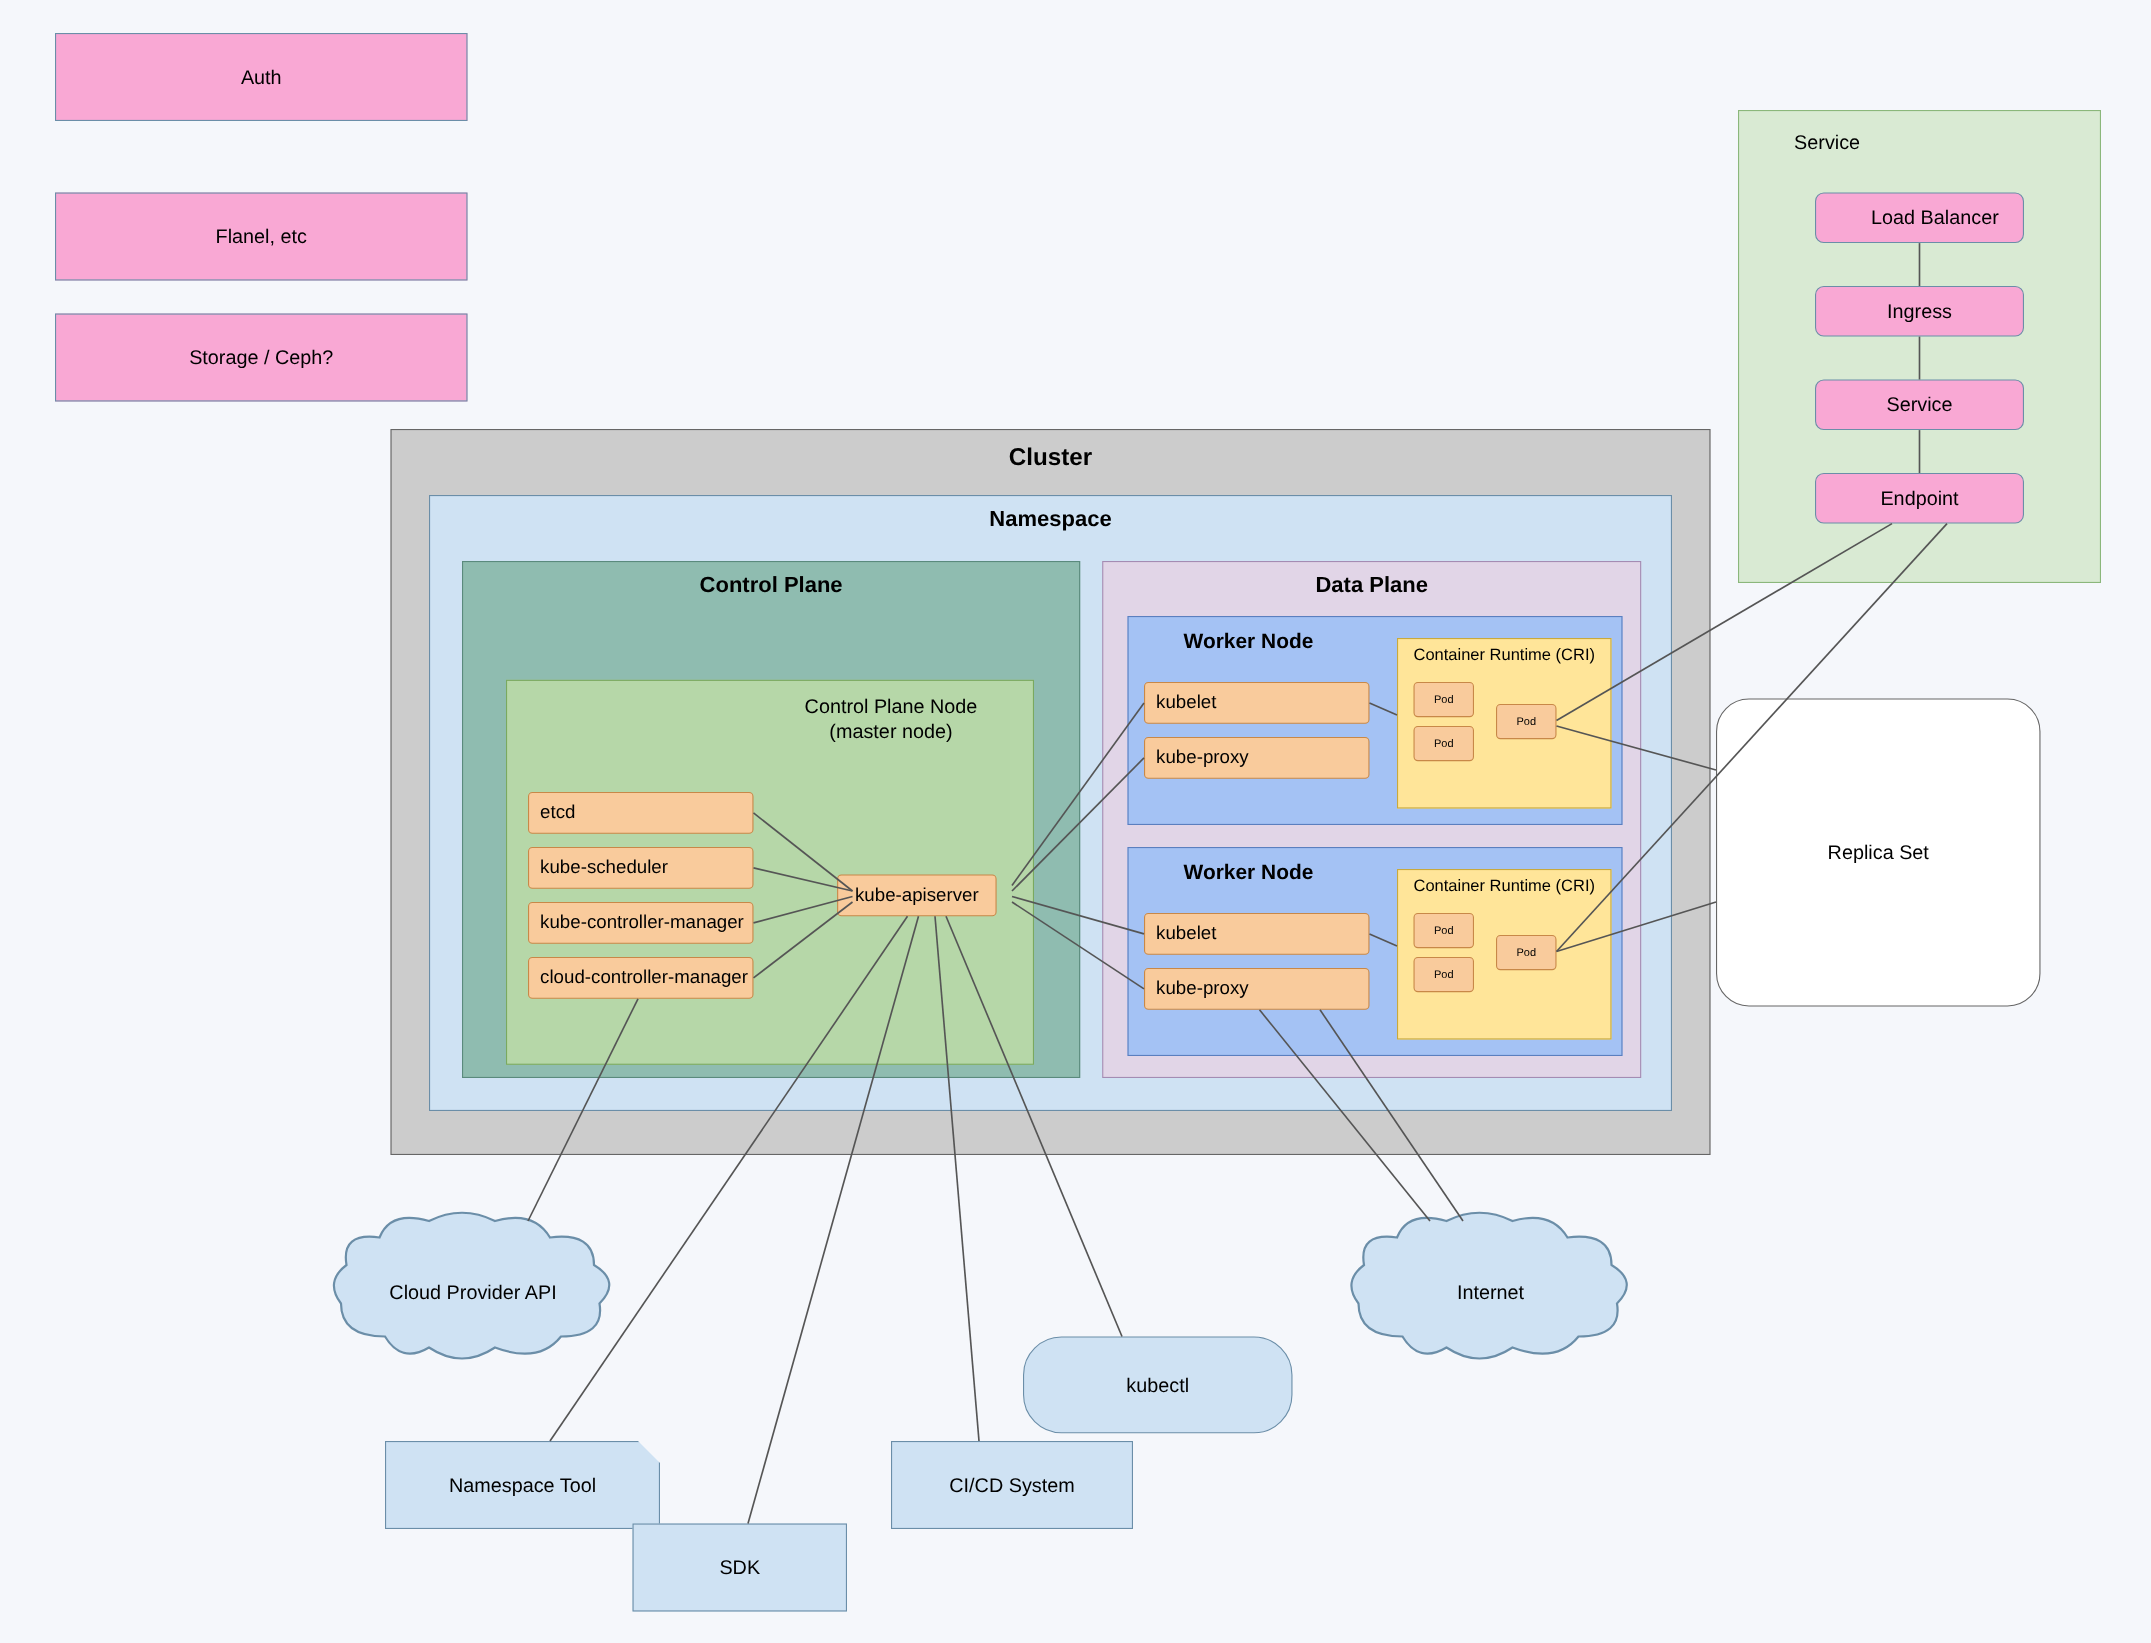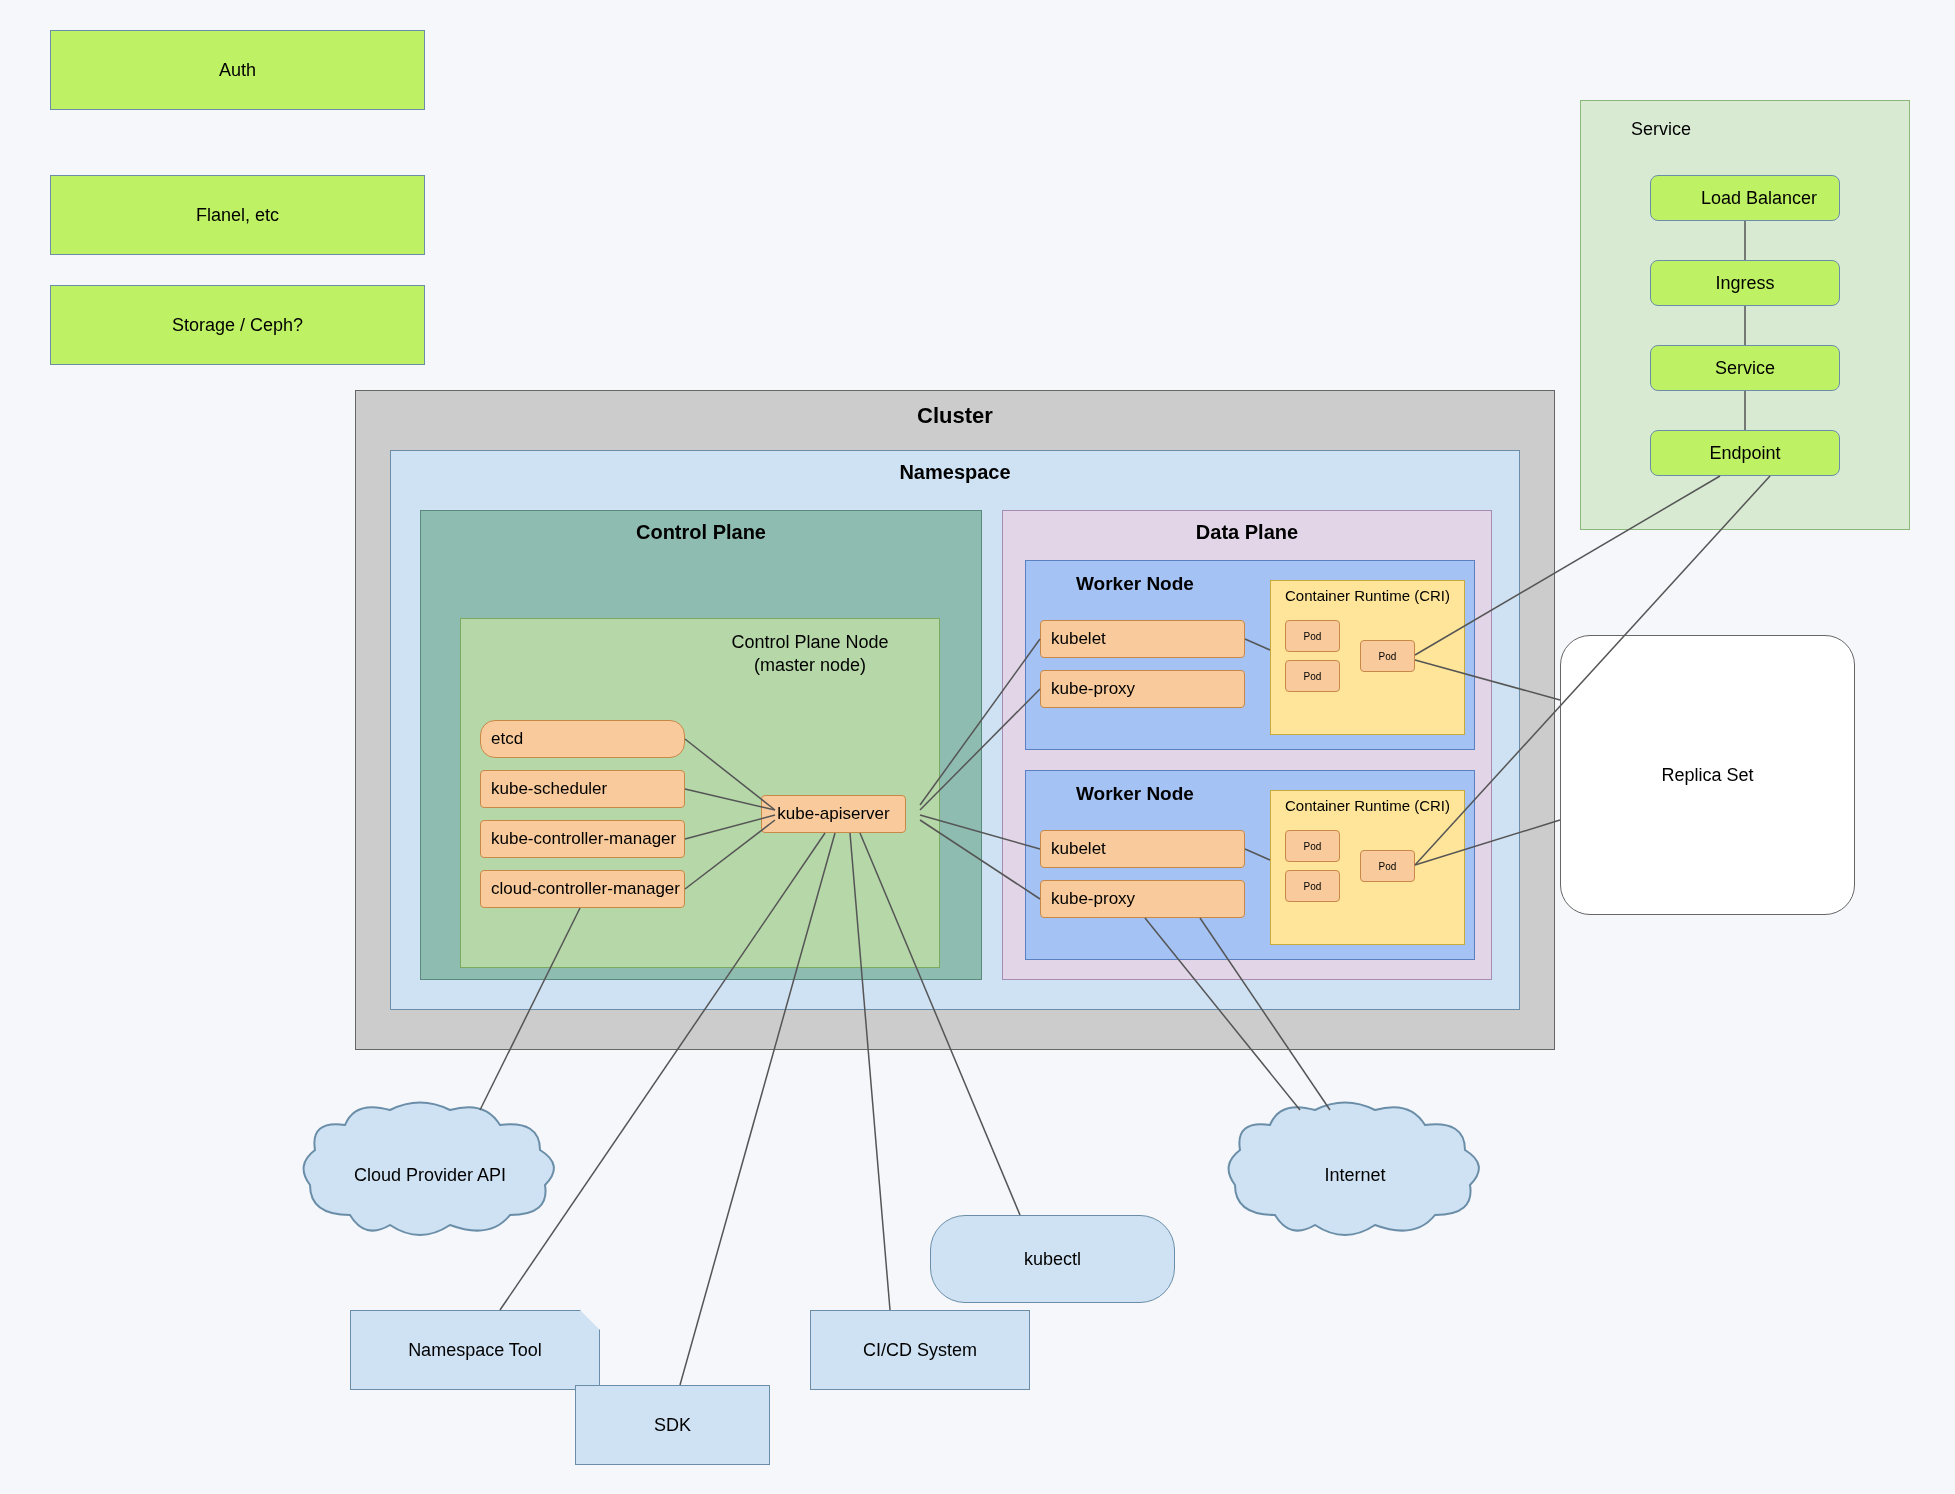--- a/index.html
+++ b/index.html
@@ -1,18 +1,18 @@
 <!DOCTYPE html>
 <html><head>
 <meta charset="utf-8">
 <style>
 html,body{margin:0;padding:0;font-family:Helvetica,Arial,sans-serif;background:#f5f7fb;}
 #stage{position:relative;width:1955px;height:1494px;background:#f5f7fb;}
 .box{position:absolute;box-sizing:border-box;border:1px solid #666;font-size:18px;}
-.smallbox{position:absolute;box-sizing:border-box;background:#bef264;border:1px solid #6b8ea8;font-size:18px;display:flex;align-items:center;justify-content:center;border-radius:8px;}
+.smallbox{position:absolute;box-sizing:border-box;background:#f9a8d4;border:1px solid #6b8ea8;font-size:18px;display:flex;align-items:center;justify-content:center;border-radius:8px;}
 .orangebox{position:absolute;box-sizing:border-box;background:#f9cb9c;border:1px solid #c88848;font-size:17px;display:flex;align-items:center;padding-left:10px;border-radius:4px;}
 .podbox{position:absolute;box-sizing:border-box;background:#f9cb9c;border:1px solid #c88848;font-size:10px;display:flex;align-items:center;justify-content:center;border-radius:4px;}
 svg{position:absolute;left:0;top:0;pointer-events:none;}
 .cloud{position:absolute;display:flex;align-items:center;justify-content:center;font-size:18px;}
 </style>
 </head>
 <body>
 <div id="stage">
 
 <div class="smallbox" style="left:50px;top:30px;width:375px;height:80px;border-radius:0;">Auth</div>
@@ -35,21 +35,21 @@
   <div style="text-align:center;font-size:20px;font-weight:600;padding:10px;">Data Plane</div>
 </div>
 
 <div class="box" style="left:460px;top:605px;width:480px;height:350px;background:#b6d7a8;border-color:#7aa95f;margin-top:13px;">
   <div style="text-align:center;font-size:18px;padding:12px 20px 4px 240px;line-height:1.3;">
     <span>Control Plane Node</span><br>
     <span>(master node)</span>
   </div>
 </div>
 
-<div class="orangebox" style="left:480px;top:720px;width:205px;height:38px;border-radius:15px;">etcd</div>
+<div class="orangebox" style="left:480px;top:720px;width:205px;height:38px;">etcd</div>
 <div class="orangebox" style="left:480px;top:770px;width:205px;height:38px;">kube-scheduler</div>
 <div class="orangebox" style="left:480px;top:820px;width:205px;height:38px;">kube-controller-manager</div>
 <div class="orangebox" style="left:480px;top:870px;width:205px;height:38px;">cloud-controller-manager</div>
 <div class="orangebox" style="left:761px;top:795px;width:145px;height:38px;justify-content:center;padding-left:0;">kube-apiserver</div>
 
 <div class="box" style="left:1025px;top:560px;width:450px;height:190px;background:#a4c2f4;border-color:#5b7fbf;">
   <div style="font-size:19px;font-weight:600;padding:12px 0 0 50px;">Worker Node</div>
 </div>
 <div class="orangebox" style="left:1040px;top:620px;width:205px;height:38px;">kubelet</div>
 <div class="orangebox" style="left:1040px;top:670px;width:205px;height:38px;">kube-proxy</div>

